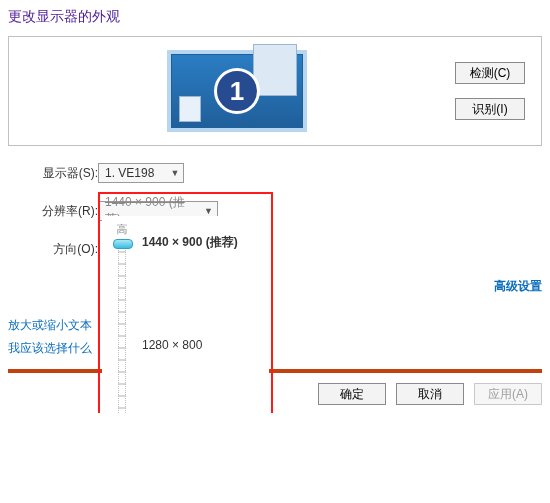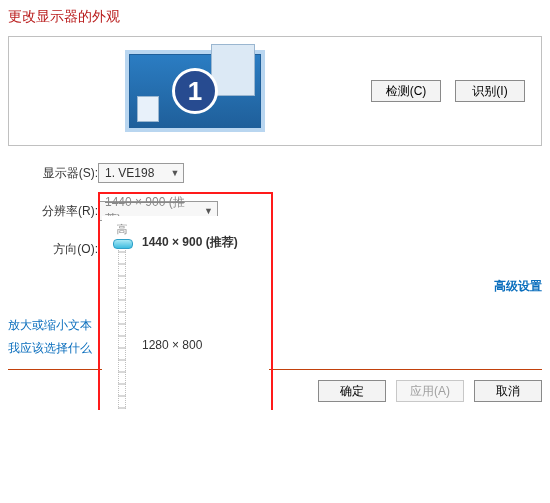--- a/index.html
+++ b/index.html
@@ -1,35 +1,35 @@
 <!DOCTYPE html>
 <html><head>
 <meta charset="utf-8">
 <style>
   * { box-sizing: border-box; font-family: "Microsoft YaHei", "Segoe UI", sans-serif; }
   body { margin: 0; padding: 8px; width: 550px; font-size: 12px; color: #333; background: #fff; }
-  .title { color: #b91c1c; font-size: 14px; margin-bottom: 10px; }
+  .title { color: #4c1d95; font-size: 14px; margin-bottom: 10px; }
   .preview-box { border: 1px solid #c0c0c0; padding: 14px 10px; display: flex; align-items: center; position: relative; height: 110px; }
   .monitor-wrap { flex: 1; display:flex; justify-content:center; }
   .monitor { width: 140px; height: 82px; background: linear-gradient(180deg,#2b7dc3 0%, #1f5f9a 100%); border:4px solid #b9d6f0; position: relative; box-shadow: inset 0 0 0 1px #1f5f9a; }
   .monitor .win { position:absolute; right:6px; top:-10px; width:44px; height:52px; background:#dce9f5; border:1px solid #9ab6d0; }
   .monitor .doc { position:absolute; left:8px; bottom:6px; width:22px; height:26px; background:#e8f1fa; border:1px solid #9ab6d0; }
   .monitor .circle { position:absolute; left:50%; top:50%; transform:translate(-50%,-50%); width:46px; height:46px; border-radius:50%; background:#274b90; border:3px solid #fff; color:#fff; display:flex; align-items:center; justify-content:center; font-size:26px; font-weight:bold; }
-  .side-btns { display:flex; flex-direction:row; gap:14px; padding-right:6px; }
+  .side-btns { display:flex; flex-direction:column; gap:14px; padding-right:6px; }
   .btn { min-width:70px; height:22px; border:1px solid #8a8a8a; background:#f3f3f3; font-size:12px; cursor:pointer; }
   .btn.bot { min-width:68px; }
   .row { display:flex; align-items:center; margin-top:16px; min-height:22px; }
   .row-label { width:90px;text-align:right; }
   .dropdown { display:inline-flex; align-items:center; border:1px solid #9a9a9a; background:#f7f7f7; height:20px; padding:0 4px 0 6px; font-size:12px; cursor:pointer; gap:16px; }
   .dropdown.resolution { width:120px; justify-content:space-between; }
   .chev { font-size:9px; color:#555; }
   .adv-row { display:flex; justify-content:flex-end; margin-top:18px; position:relative;font-weight:bold; }
   .links { margin-top:22px; }
   .link { color:#0a6ebd; cursor:pointer; margin-bottom:6px; }
-  .bottom-bar { border-top:1px solid #c2410c; margin-top:12px; padding-top:10px; display:flex; justify-content:flex-end; gap:10px; }
+  .bottom-bar { border-top:4px solid #c2410c; margin-top:12px; padding-top:10px; display:flex; justify-content:flex-end; gap:10px; }
   .btn[disabled] { color:#a0a0a0; border-color:#c8c8c8; background:#f6f6f6; }
   .drop-panel-highlight { position:absolute; border:2px solid #ff1a1a; pointer-events:none; }
   .drop-area { position:absolute; background:#fff; }
   .slider-col { position:absolute; left:8px; top:6px; bottom:6px; width:24px; display:flex; flex-direction:column; align-items:center; }
   .slider-lbl { font-size:11px; color:#888; }
   .slider-track { flex:1; width:8px; background:repeating-linear-gradient(180deg,#d8d8d8 0 2px,transparent 2px 12px); border-left:1px dotted #bfbfbf; border-right:1px dotted #bfbfbf; margin:2px 0; position:relative; }
   .slider-thumb { position:absolute; left:-6px; top:0; width:20px; height:10px; border-radius:4px; background:linear-gradient(180deg,#a8e8f5,#3fbde0); border:1px solid #2ea0c8; }
   .reso { position:absolute; left:40px; font-size:12px; }
   .reso.bold { font-weight:bold; }
 </style>
@@ -78,22 +78,22 @@
     <span class="link" style="margin:0;">高级设置</span>
   </div>
 
   <div class="links">
     <div class="link">放大或缩小文本</div>
     <div class="link">我应该选择什么</div>
   </div>
 
   <div class="bottom-bar">
     <button class="btn bot">确定</button>
+    <button class="btn bot">取消</button>
     <button class="btn bot" disabled="">应用(A)</button>
-    <button class="btn bot">取消</button>
   </div>
 
   <div class="drop-panel-highlight" style="left:90px; top:30px; width:175px; height:300px;"></div>
   <div class="drop-area" style="left:94px; top:54px; width:167px; height:272px;">
     <div class="slider-col">
       <div class="slider-lbl">高</div>
       <div class="slider-track">
         <div class="slider-thumb"></div>
       </div>
       <div class="slider-lbl">低</div>

